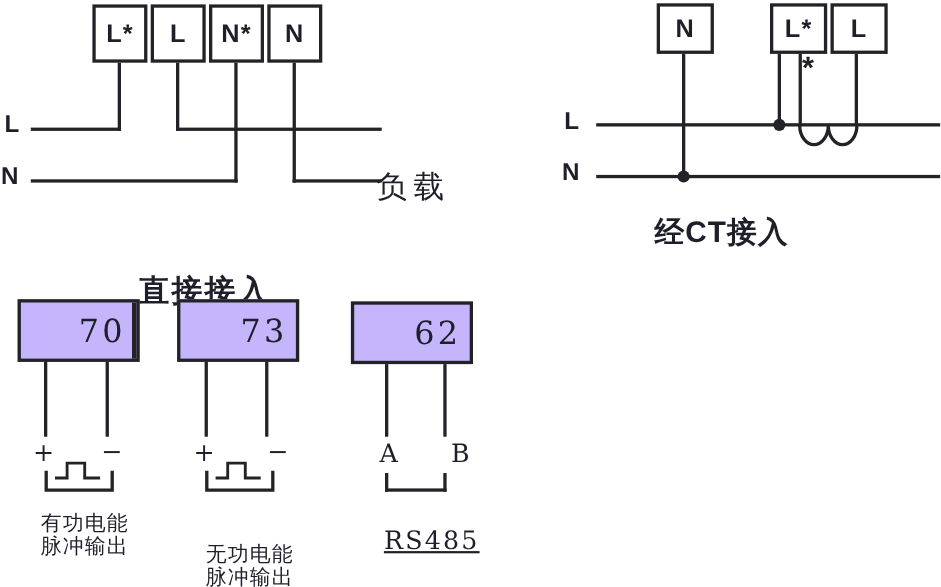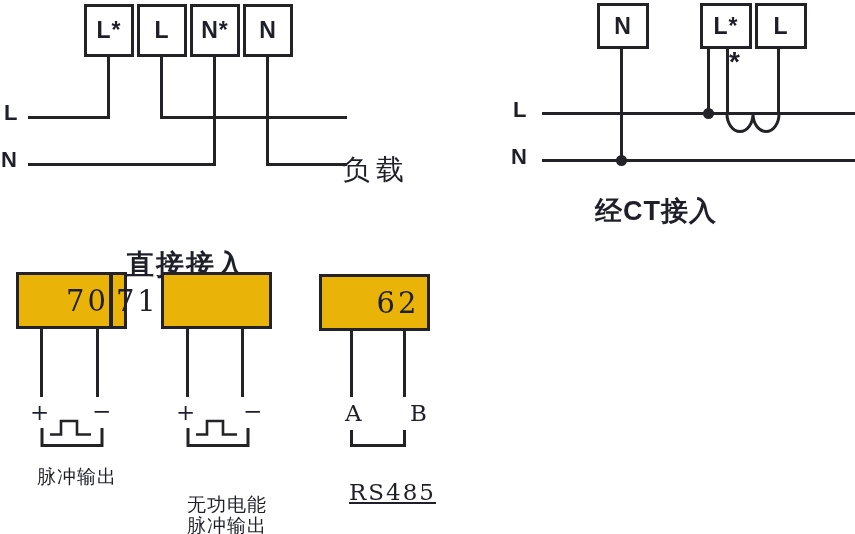--- a/index.html
+++ b/index.html
@@ -15,21 +15,21 @@
   
   .tbox {
     position:absolute; box-sizing:border-box; border:3px solid var(--wire);
     background:#fff; display:flex; align-items:center; justify-content:center;
     font-weight:bold; font-size:23px; color:var(--text);
     font-family:"Liberation Sans", sans-serif; letter-spacing:1px;
   }
   
   .tgroup {
     position:absolute; box-sizing:border-box; border:3px solid var(--wire);
-    background:#eab308; display:flex;padding-left:44px;
+    background:#c4b5fd; display:flex;padding-left:44px;
   }
   .tcell {
     flex:1; display:flex; align-items:center; justify-content:center;
     font-family:"DejaVu Serif","Liberation Serif",serif;
     font-size:29px; color:var(--text); letter-spacing:3px; padding-left:3px;
   }
   .tcell.first { border-right:4px solid var(--wire); }
   .sans-lbl {
     position:absolute; font-family:"Liberation Sans",sans-serif;
     font-weight:bold; font-size:22px; color:var(--text);
@@ -113,37 +113,38 @@
     <div class="dot" style="left:616px; top:155px;"></div>
 
     <div class="sans-lbl" style="left:513px; top:97px;">L</div>
     <div class="sans-lbl" style="left:511px; top:144px;">N</div>
     <div class="caption" style="left:595px; top:193px; font-size:27px; letter-spacing:1px;">经CT接入</div>
   </div>
 
   <div>
     <div class="tgroup" style="left:16px; top:272px; width:111px; height:57px;">
       <div class="tcell first">70</div>
-      <div class="tcell">71</div>
     </div>
     <div class="wv" style="left:40px; top:329px; height:68px;"></div>
     <div class="wv" style="left:96px; top:329px; height:68px;"></div>
     <div class="serif-lbl" style="left:30px; top:399px;">+</div>
     <div class="serif-lbl" style="left:92px; top:398px;">−</div>
     <svg style="left:40px; top:419px;" width="64" height="29">
       <path d="M2,9 V26.5 H62 V9" stroke-width="3"></path>
       <path d="M10,15.5 H21 V2 H37 V15.5 H51" stroke-width="2.6"></path>
     </svg>
     <div class="pulse-caption" style="left:16px; top:466px;">
+      <div>有功电能</div>
       <div>脉冲输出</div>
     </div>
   </div>
 
   <div>
     <div class="tgroup" style="left:161px; top:272px; width:111px; height:57px;">
+      <div class="tcell">73</div>
     </div>
     <div class="wv" style="left:186px; top:329px; height:68px;"></div>
     <div class="wv" style="left:241px; top:329px; height:68px;"></div>
     <div class="serif-lbl" style="left:176px; top:399px;">+</div>
     <div class="serif-lbl" style="left:243px; top:398px;">−</div>
     <svg style="left:186px; top:419px;" width="64" height="29">
       <path d="M2,9 V26.5 H62 V9" stroke-width="3"></path>
       <path d="M10,15.5 H21 V2 H37 V15.5 H51" stroke-width="2.6"></path>
     </svg>
     <div class="pulse-caption" style="left:166px; top:466px;margin-top:28px;">

